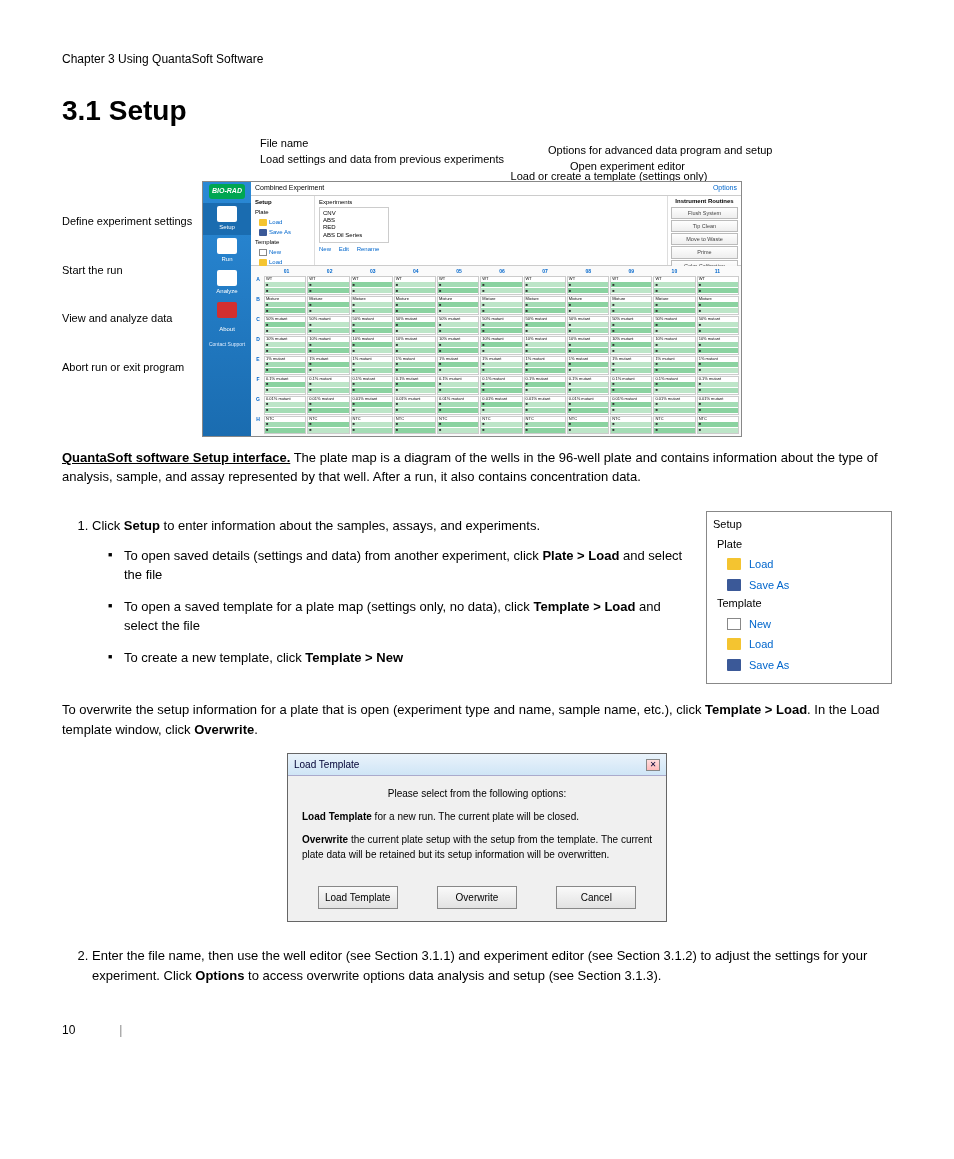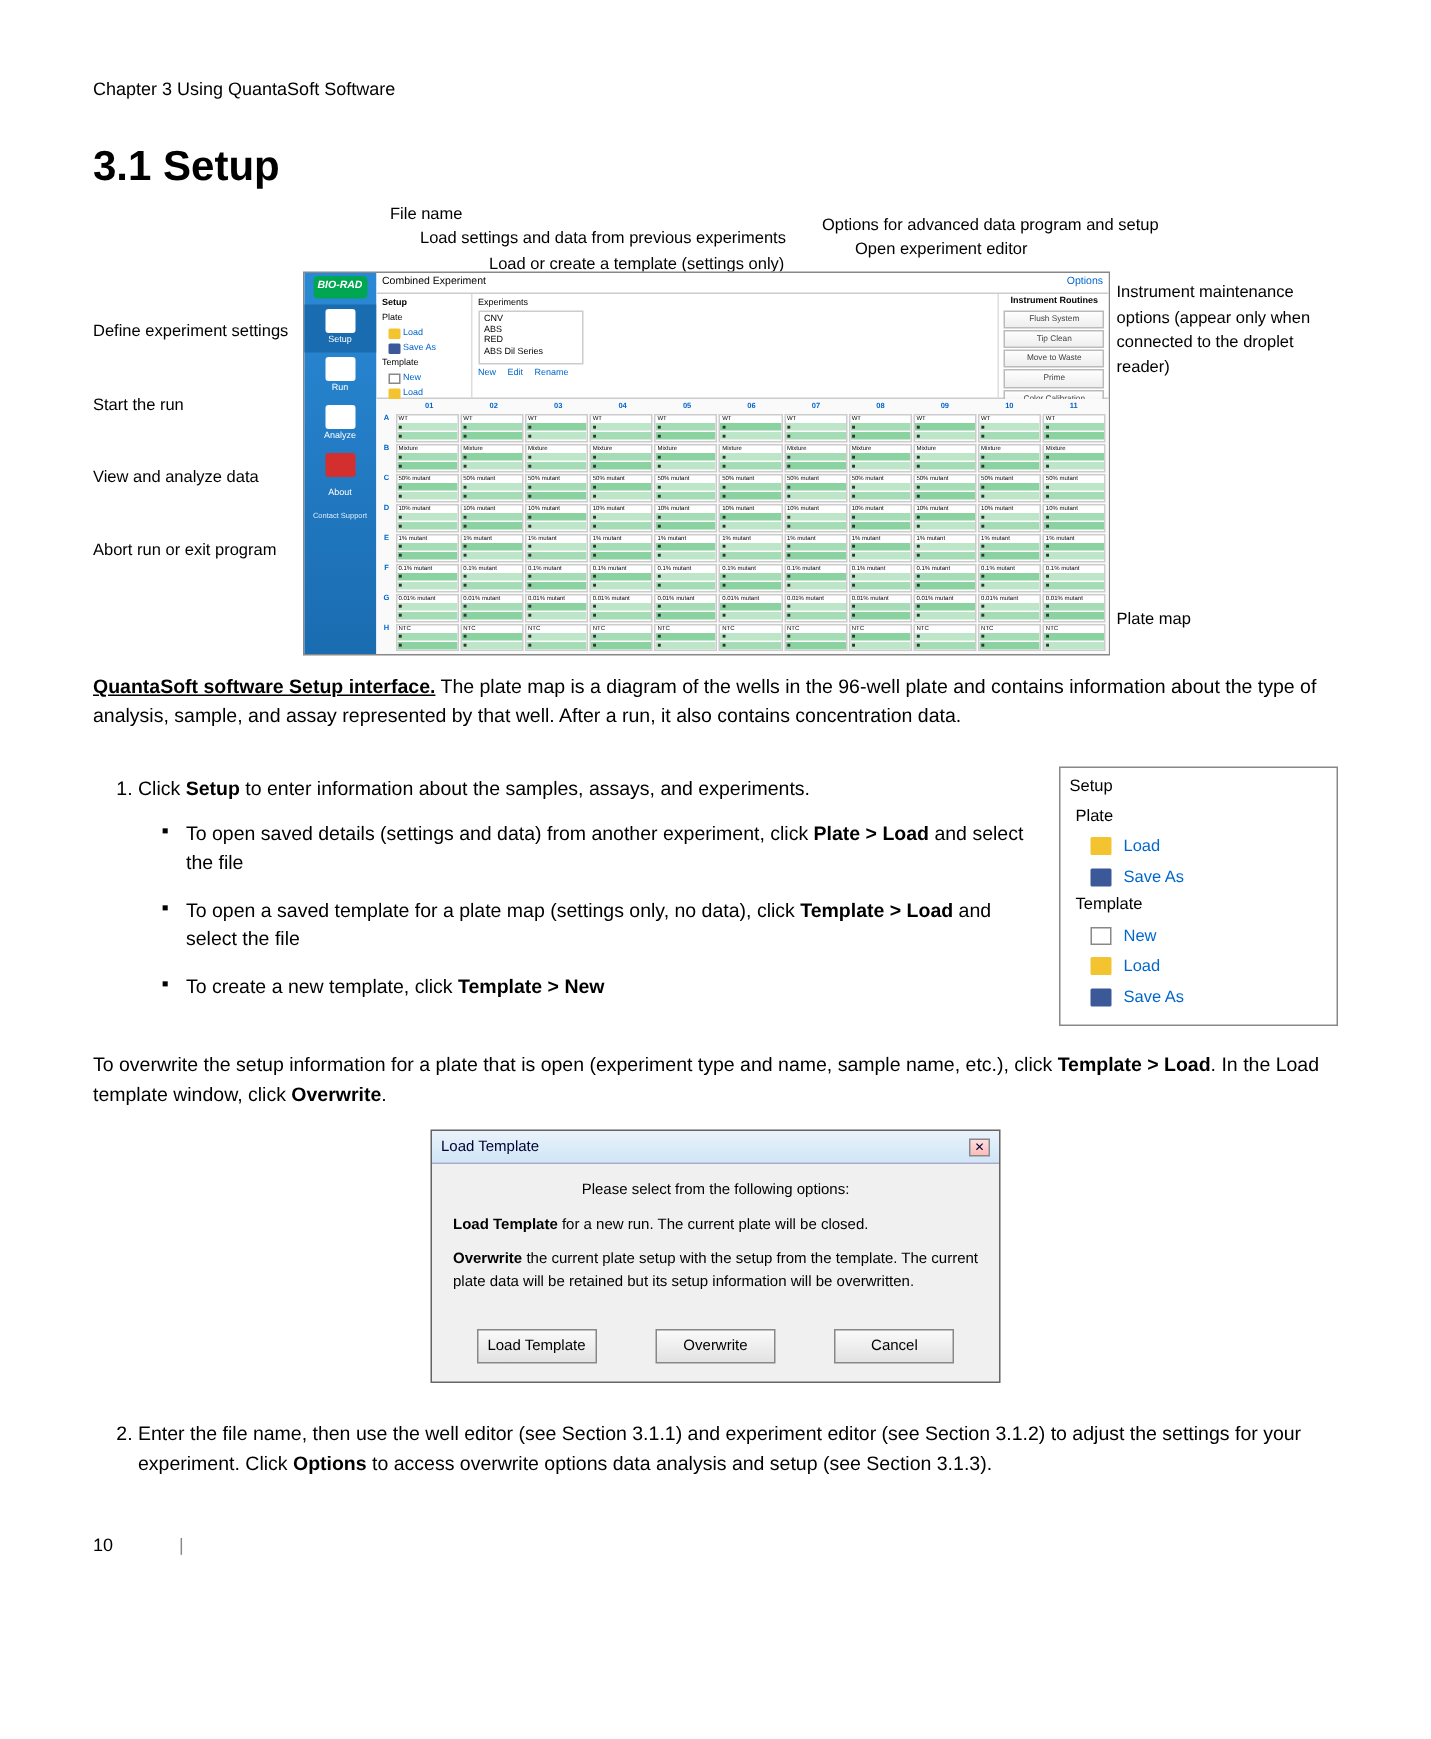--- a/index.html
+++ b/index.html
@@ -2,22 +2,22 @@
 <html><head>
   <meta charset="utf-8">
   <style>
     * { box-sizing: border-box; margin: 0; padding: 0; }
     body { font-family: Arial, Helvetica, sans-serif; background: #fff; color: #000; width: 954px; margin: 0 auto; padding: 50px 62px 40px 62px; font-size: 13px; line-height: 1.5; }
     .chapter-header { font-size: 12px; margin-bottom: 22px; }
     h1 { font-size: 28px; font-weight: bold; margin-bottom: 4px; }
     .figure-container { position: relative; margin-bottom: 12px; }
     .callouts-top-container { font-size: 11px; line-height: 1.3; margin-bottom: 8px; margin-left: 174px; }
     .cr-top1 { margin-left: 24px; margin-bottom: 2px; }
-    .cr-top2 { margin-left: 44px; margin-bottom: 2px; }
-    .cr-top3 { margin-left: 90px; margin-bottom: 2px; }
+    .cr-top2 { margin-left: 24px; margin-bottom: 2px; }
+    .cr-top3 { margin-left: 90px; margin-bottom: 2px; text-align: center; }
     .cr-top4 { margin-left: 312px; margin-top: -42px; margin-bottom: 2px; }
     .cr-top5 { margin-left: 334px; margin-bottom: 0; }
     .figure-row { display: flex; align-items: stretch; gap: 4px; }
     .callouts-left { width: 136px; font-size: 11px; padding-top: 32px; display: flex; flex-direction: column; gap: 32px; text-align: left; }
     .callouts-left div { border-top: none; }
     .screenshot-main { width: 540px; border: 1px solid #888; background: #fff; display: flex; font-size: 7px; position: relative; }
     .ss-sidebar { width: 48px; background: linear-gradient(#2a89d6, #1a6cb0); color: #fff; display: flex; flex-direction: column; align-items: center; padding: 2px 0; }
     .ss-logo { background: #00a651; color: #fff; font-weight: bold; font-size: 7px; padding: 2px 3px; border-radius: 3px; margin-bottom: 4px; font-style: italic; }
     .ss-nav { display: flex; flex-direction: column; align-items: center; gap: 0; width: 100%; }
     .ss-navitem { display: flex; flex-direction: column; align-items: center; padding: 3px 0; width: 100%; font-size: 6px; text-align: center; }
@@ -846,25 +846,20 @@
                   </div>
                   <div class="ss-well-bar1 g3">■</div>
                   <div class="ss-well-bar2 g1">■</div>
                 </div>
               </div>
             </div>
         </div>
       </div>
     </div>
 
-    <div class="callouts-right">
-      <div>Instrument maintenance options (appear only when connected to the droplet reader)</div>
-      <div class="cr-right-spacer"></div>
-      <div>Plate map</div>
-    </div>
   </div>
 </div>
 
 <p class="caption">
   <strong>QuantaSoft software Setup interface.</strong><span> The plate map is a diagram of the wells in the 96-well plate and contains information about the type of analysis, sample, and assay represented by that well. After a run, it also contains concentration data.</span>
 </p>
 
 <div class="body-row">
   <div class="body-text">
     <ol class="mainlist">

